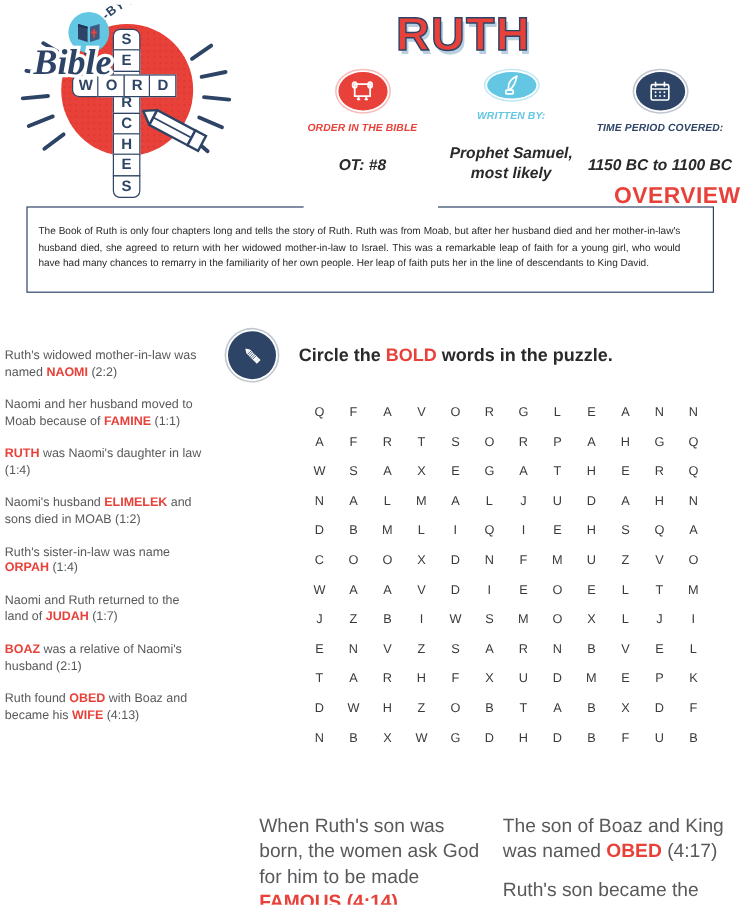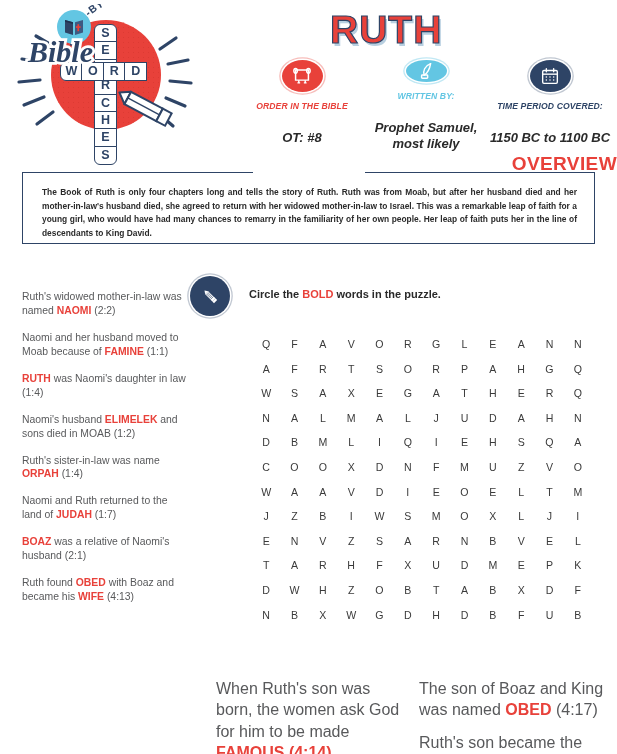--- a/index.html
+++ b/index.html
@@ -88,39 +88,39 @@
     letter-spacing:.4px; z-index:3;
   }
   .ov-box{
     position:absolute; left:22px; top:172px; width:573px; height:72px;
     border:1.6px solid #2e4466;
   }
   .ov-notch{
     position:absolute; left:253px; top:165px; width:112px; height:14px; background:#fff; z-index:2;
   }
   .ov-text{
-    position:absolute; left:42px; top:186px; width:535px;
-    font-size:8.4px; font-weight:bold; color:#2a2a2a; line-height:1.62;
+    position:absolute; left:32px; top:186px; width:535px;
+    font-size:8.4px; font-weight:normal; color:#2a2a2a; line-height:1.62;
     text-align:justify;
   }
 
   
-  .clues{ position:absolute; left:22px; top:290px; width:168px; }
+  .clues{ position:absolute; left:4px; top:290px; width:168px; }
   .clue{ margin-bottom:13px; font-size:10.4px; line-height:1.34; color:#58595b; }
   .clue b{ color:#e8413a; font-weight:bold; }
 
   
   .pz-ic{
     position:absolute; left:190px; top:276px; width:40px; height:40px; border-radius:50%;
     background:#2e4466; display:flex; align-items:center; justify-content:center;
     box-shadow:0 0 0 1.5px #fff, 0 0 0 2.8px rgba(46,68,102,.30);
   }
   .pz-txt{
     position:absolute; left:249px; top:288px;
-    font-size:11px; font-weight:bold; color:#2a2a2a;
+    font-size:15px; font-weight:bold; color:#2a2a2a;
   }
   .pz-txt b{ color:#e8413a; }
 
   
   .grid{
     position:absolute; left:252px; top:338px; width:340px;
     display:grid; grid-template-columns:repeat(12, 1fr);
     row-gap:12.6px;
   }
   .grid span{

